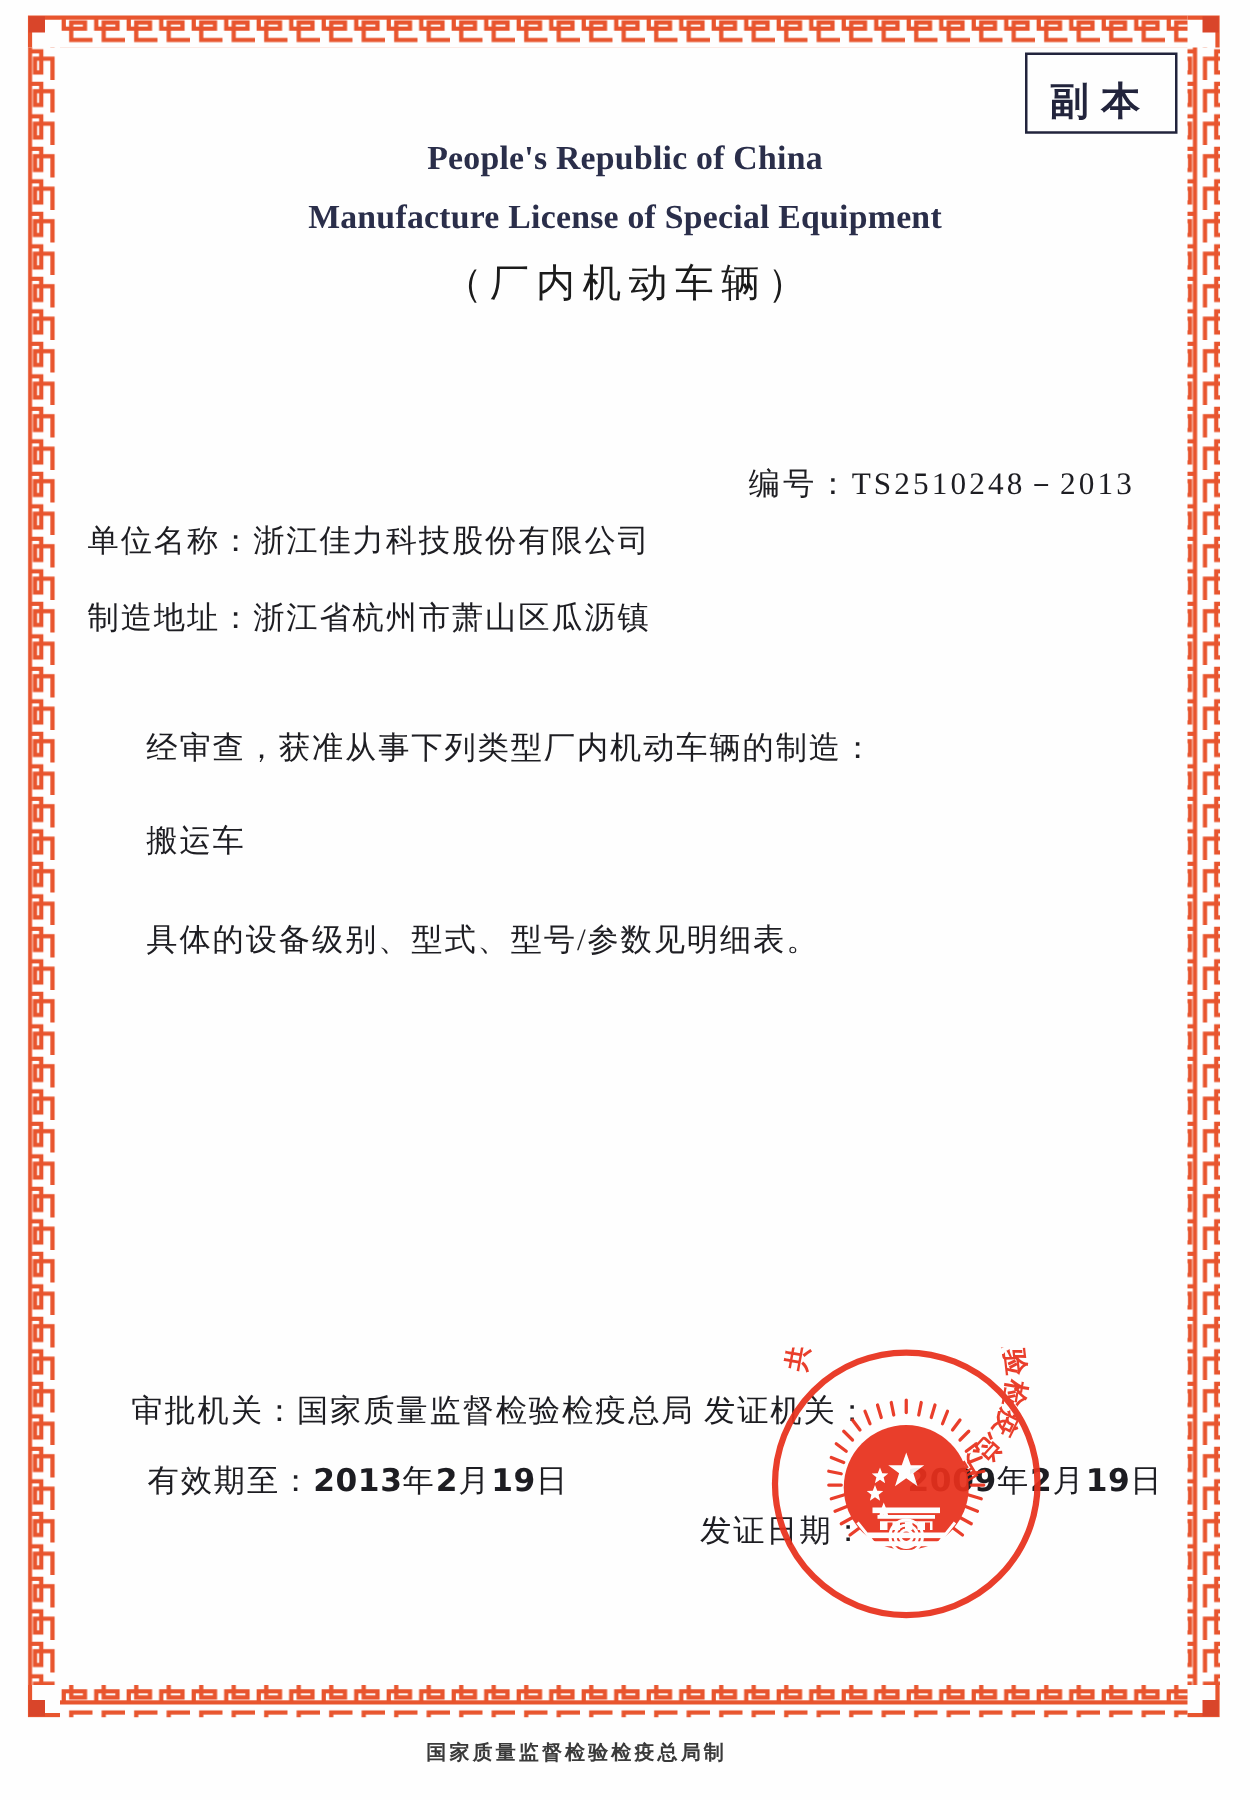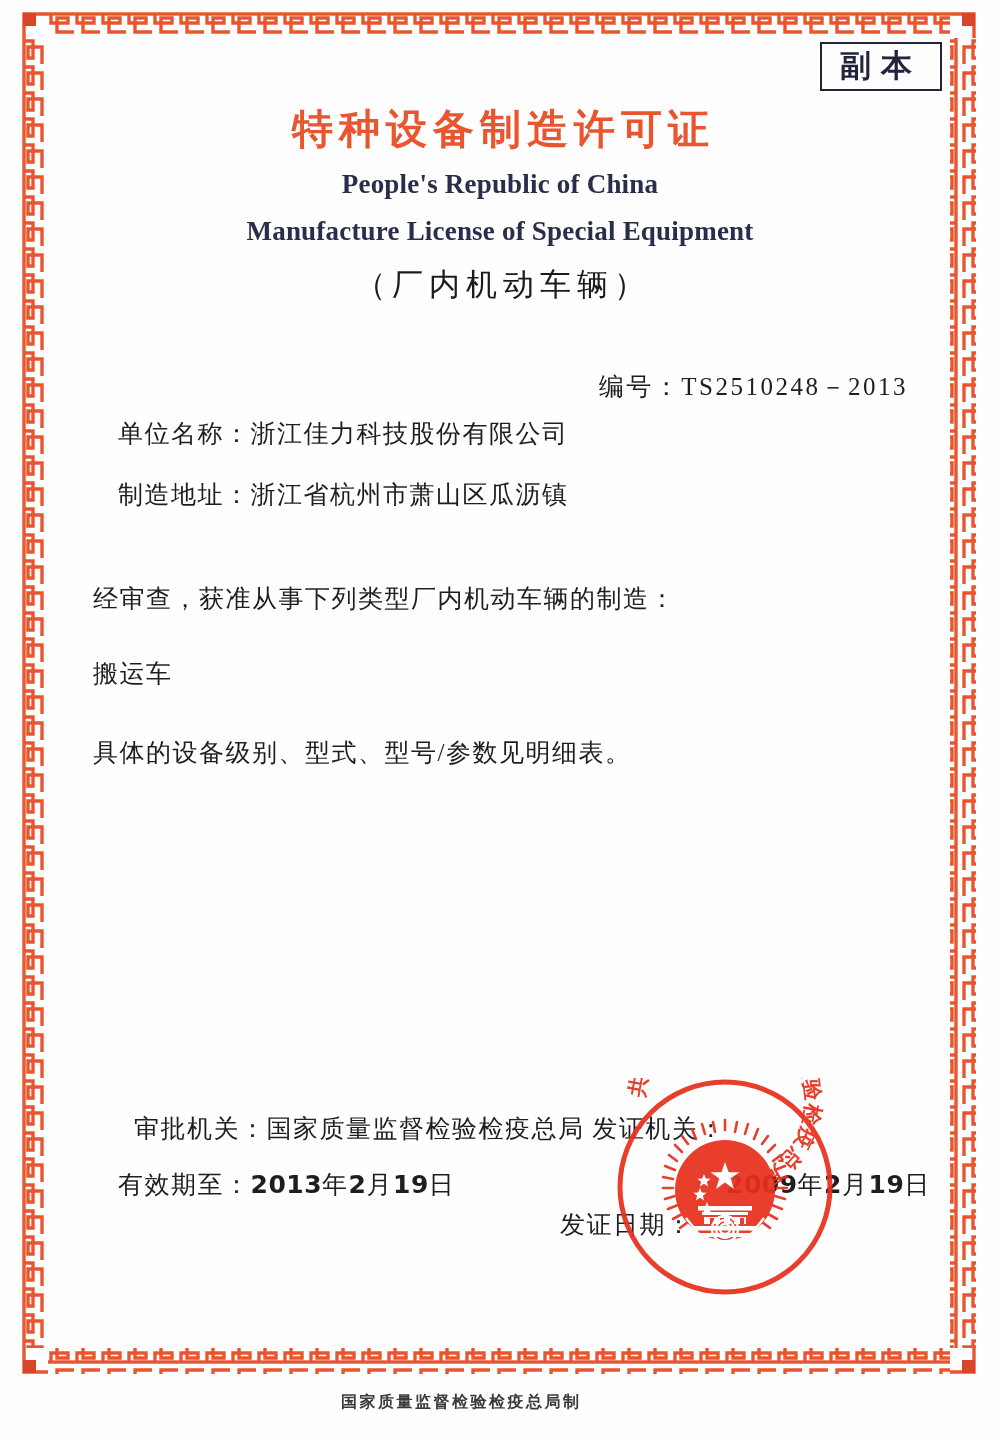--- a/index.html
+++ b/index.html
@@ -25,21 +25,21 @@
     height: 1362px;
     box-sizing: border-box;
   }
 
   
   .dup-box {
     position: absolute;
     right: 58px;
     top: 42px;
     border: 2.5px solid #22243c;
-    padding: 5px 18px 7px 18px;
+    padding: 21px 18px 7px 18px;
     font-family: "DejaVu Sans", sans-serif;
     font-size: 31px;
     font-weight: 700;
     letter-spacing: 10px;
     color: #22243c;
     line-height: 1.05;
   }
 
   
   .title-block {
@@ -97,36 +97,36 @@
     width: 1000px;
   }
   .row {
     font-family: "Liberation Serif", "DejaVu Serif", serif;
     font-size: 25px;
     color: #1d1d22;
     letter-spacing: 1.5px;
     line-height: 1.25;
     white-space: nowrap;
   }
-  .row.field { padding-left: 118px; margin-bottom: 30px; }
-  .row.para  { padding-left: 93px; }
+  .row.field { padding-left: 70px; margin-bottom: 30px; }
+  .row.para  { padding-left: 117px; }
   .gap-a { height: 42px; }
   .gap-b { height: 44px; }
   .gap-c { height: 48px; }
 
   
   .footline {
     position: absolute;
     font-family: "Liberation Serif", "DejaVu Serif", serif;
     font-size: 25px;
     color: #1d1d22;
     letter-spacing: 1.5px;
     white-space: nowrap;
   }
-  .approve { left: 134px; top: 1112px; }
+  .approve { left: 105px; top: 1112px; }
   .valid   { left: 118px; top: 1168px; }
   .issued-label { left: 560px; top: 1208px; }
   .issued-date  { left: 726px; top: 1168px; }
   .num { font-family: "DejaVu Sans", sans-serif; letter-spacing: 0.5px; font-weight: bold; }
 
   
   .seal {
     position: absolute;
     left: 616px;
     top: 1078px;
@@ -202,21 +202,20 @@
       <rect x="1" y="1348" width="13" height="13" fill="#d9452a"></rect>
       <rect x="940" y="1348" width="13" height="13" fill="#d9452a"></rect>
     </svg>
   </div>
 
   <div class="dup-box">
     <span>副本</span>
   </div>
 
   <div class="title-block">
-    <div class="title-cn line2">特种设备制造许可证</div>
     <div class="title-en">People's Republic of China</div>
     <div class="title-en">Manufacture License of Special Equipment</div>
     <div class="title-cat">（厂内机动车辆）</div>
   </div>
 
   <div class="serial">编号：TS2510248－2013</div>
 
   <div class="body">
     <div class="row field">单位名称：浙江佳力科技股份有限公司</div>
     <div class="row field">制造地址：浙江省杭州市萧山区瓜沥镇</div>

